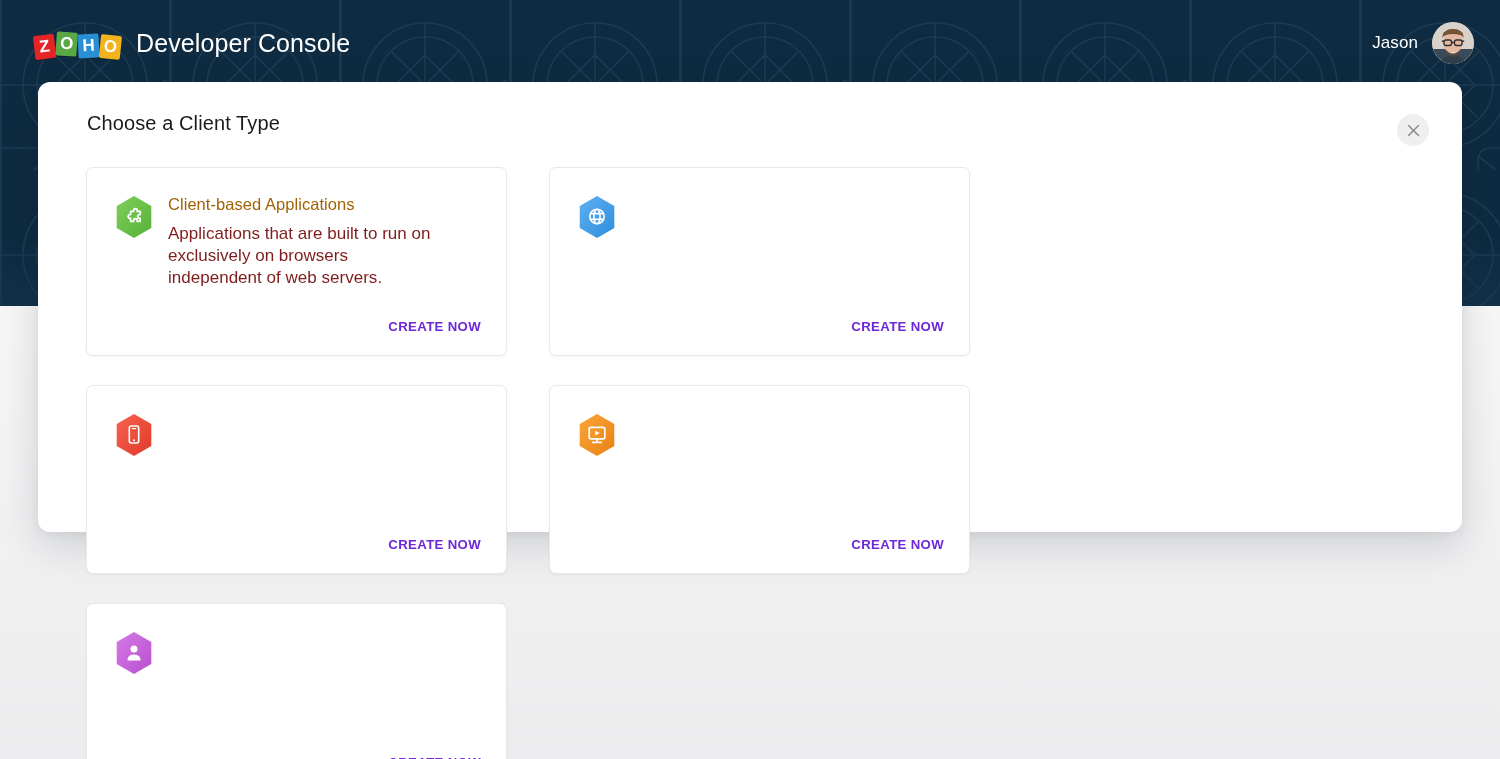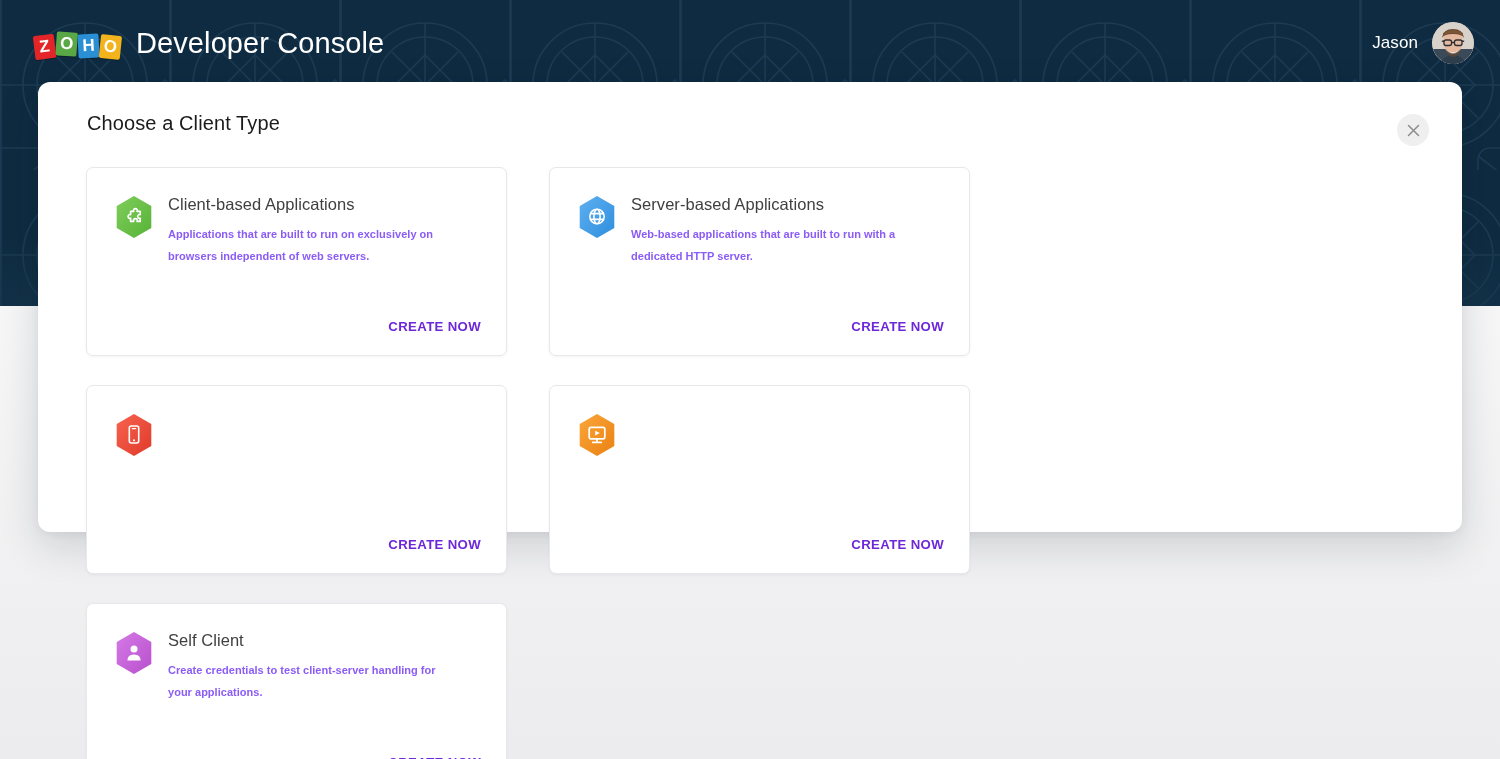--- a/index.html
+++ b/index.html
@@ -68,21 +68,21 @@
     margin-right:1px;
     box-shadow:0 1px 0 rgba(0,0,0,.25);
   }
   .zoho-logo .t-z { background:#e42527; transform:rotate(-7deg) translateY(1px); }
   .zoho-logo .t-o1{ background:#5aa845; transform:rotate(4deg) translateY(-2px); }
   .zoho-logo .t-h { background:#2a8fd4; transform:rotate(-3deg) translateY(0px); }
   .zoho-logo .t-o2{ background:#f2b31c; transform:rotate(6deg) translateY(1px); }
 
   .console-title {
     color:#ffffff;
-    font-size:29px;
+    font-size:25px;
     font-weight:500;
     letter-spacing:.1px;
     white-space:nowrap;
   }
 
   .user-area {
     margin-left:auto;
     display:flex;
     align-items:center;
     gap:14px;
@@ -166,29 +166,29 @@
     position:relative;
     margin-top:2px;
   }
   .hex svg { display:block; }
 
   .card-body { padding-top:1px; }
 
   .card-title {
     font-size:16.5px;
     font-weight:500;
-    color:#404040;
+    color:#a16207;
     line-height:20px;
     letter-spacing:.05px;
     margin-bottom:9px;
   }
   .card-desc {
-    font-size:11px;
-    font-weight:700;
-    color:#8b5cf6;
+    font-size:17px;
+    font-weight:400;
+    color:#7f1d1d;
     line-height:22px;
     max-width:278px;
     letter-spacing:.02px;
   }
 
   .create-now {
     position:absolute;
     right:25px; bottom:21px;
     font-size:13.2px;
     font-weight:700;
@@ -317,24 +317,20 @@
               </linearGradient>
                 </defs>
               <path d="M20 1 L37.3 11 V33 L20 43 L2.7 33 V11 Z" fill="url(#g2)"></path>
               <g fill="none" stroke="#fff" stroke-width="1.6">
                 <circle cx="20" cy="21.5" r="7.2"></circle>
                 <ellipse cx="20" cy="21.5" rx="3.1" ry="7.2"></ellipse>
                 <path d="M13 18.6 h14 M13 24.4 h14"></path>
               </g>
             </svg>
           </span>
-          <div class="card-body">
-            <div class="card-title">Server-based Applications</div>
-            <div class="card-desc">Web-based applications that are built to run with a dedicated HTTP server.</div>
-          </div>
         </div>
         <button class="create-now">CREATE NOW</button>
       </div>
 
       <div class="card">
         <div class="card-head">
           <span class="hex">
             <svg width="40" height="44" viewBox="0 0 40 44">
               <defs>
                   <linearGradient id="g3" x1="0" y1="0" x2="1" y2="1">
@@ -380,23 +376,19 @@
                   <linearGradient id="g5" x1="0" y1="0" x2="1" y2="1">
                 <stop offset="0" stop-color="#d57ae6"></stop>
                     <stop offset="1" stop-color="#b84fcd"></stop>
               </linearGradient>
                 </defs>
               <path d="M20 1 L37.3 11 V33 L20 43 L2.7 33 V11 Z" fill="url(#g5)"></path>
               <circle cx="20" cy="18.1" r="3.5" fill="#fff"></circle>
               <path d="M13.4 29.6 q0-6 6.6-6 t6.6 6 z" fill="#fff"></path>
             </svg>
           </span>
-          <div class="card-body">
-            <div class="card-title">Self Client</div>
-            <div class="card-desc">Create credentials to test client-server handling for your applications.</div>
-          </div>
         </div>
         <button class="create-now">CREATE NOW</button>
       </div>
 
     </div>
   </div>
 </div>
 
 </body></html>

